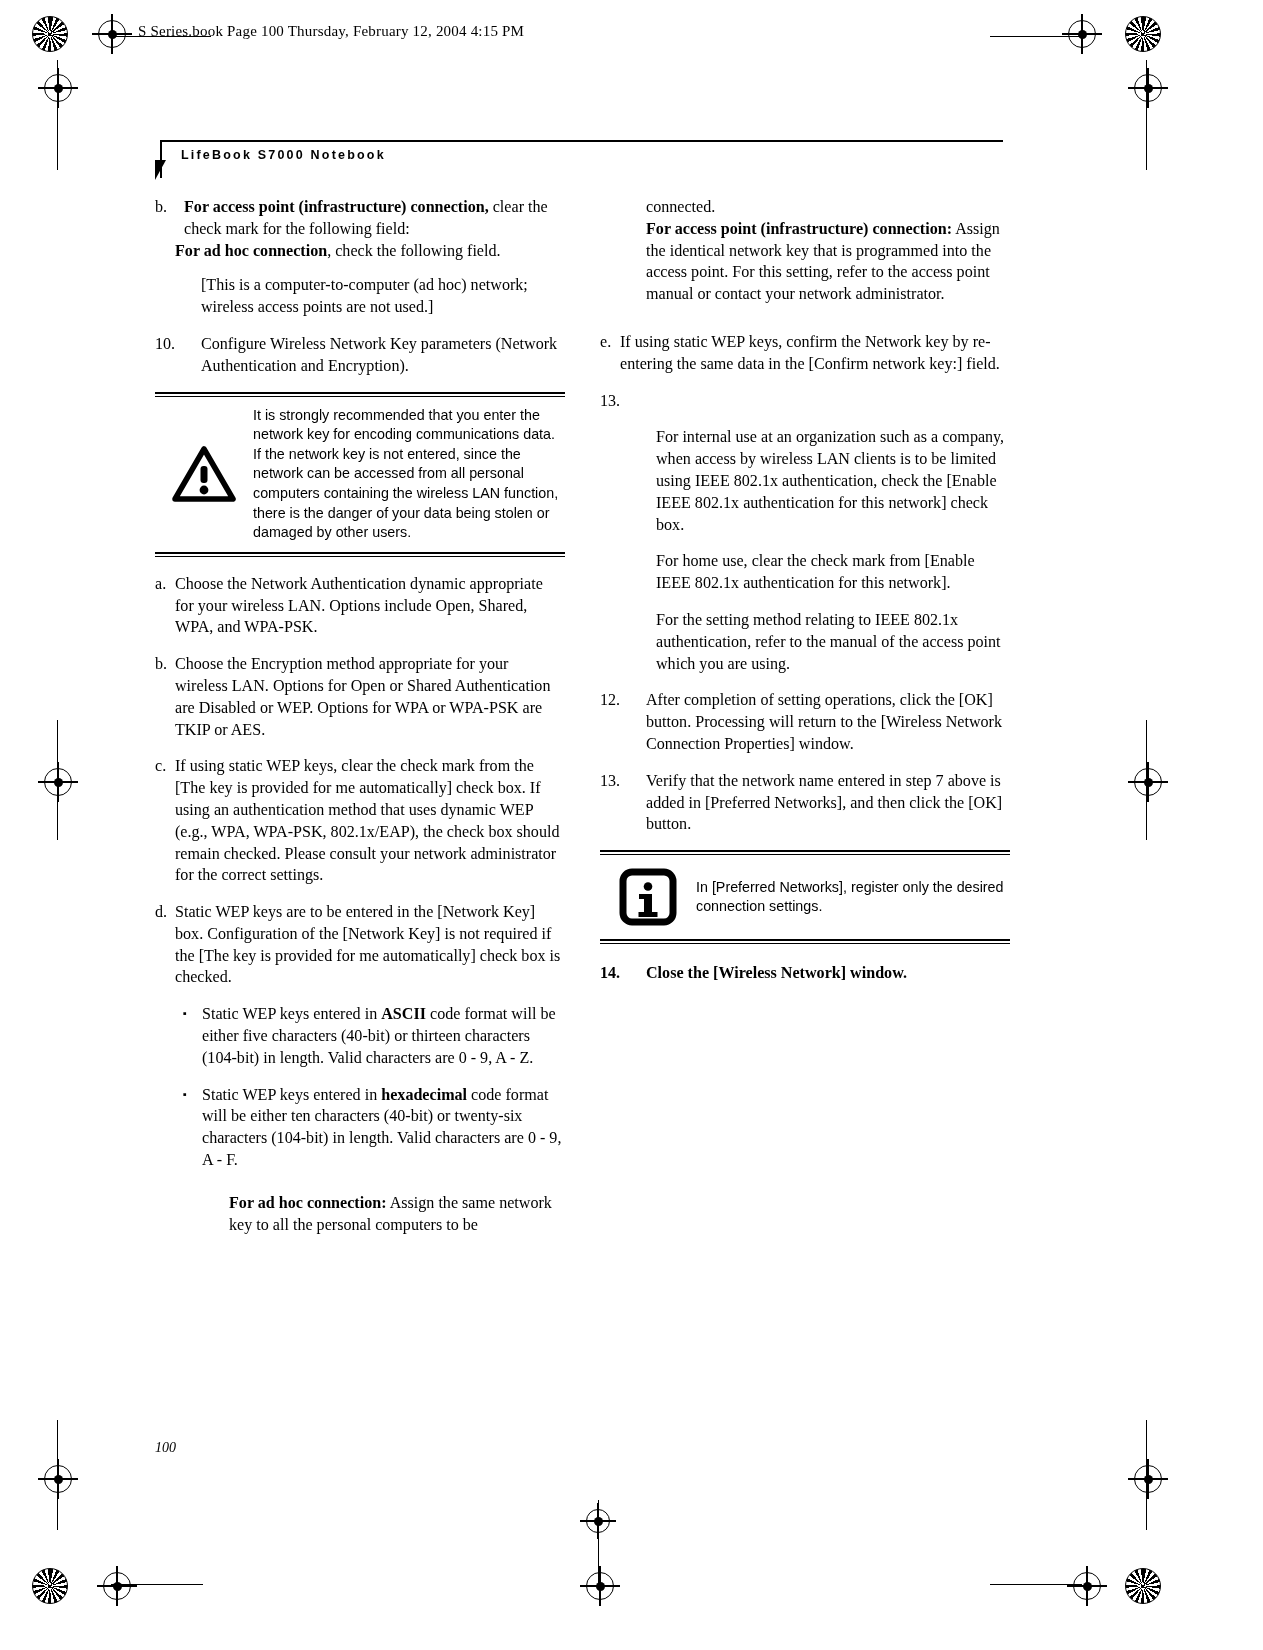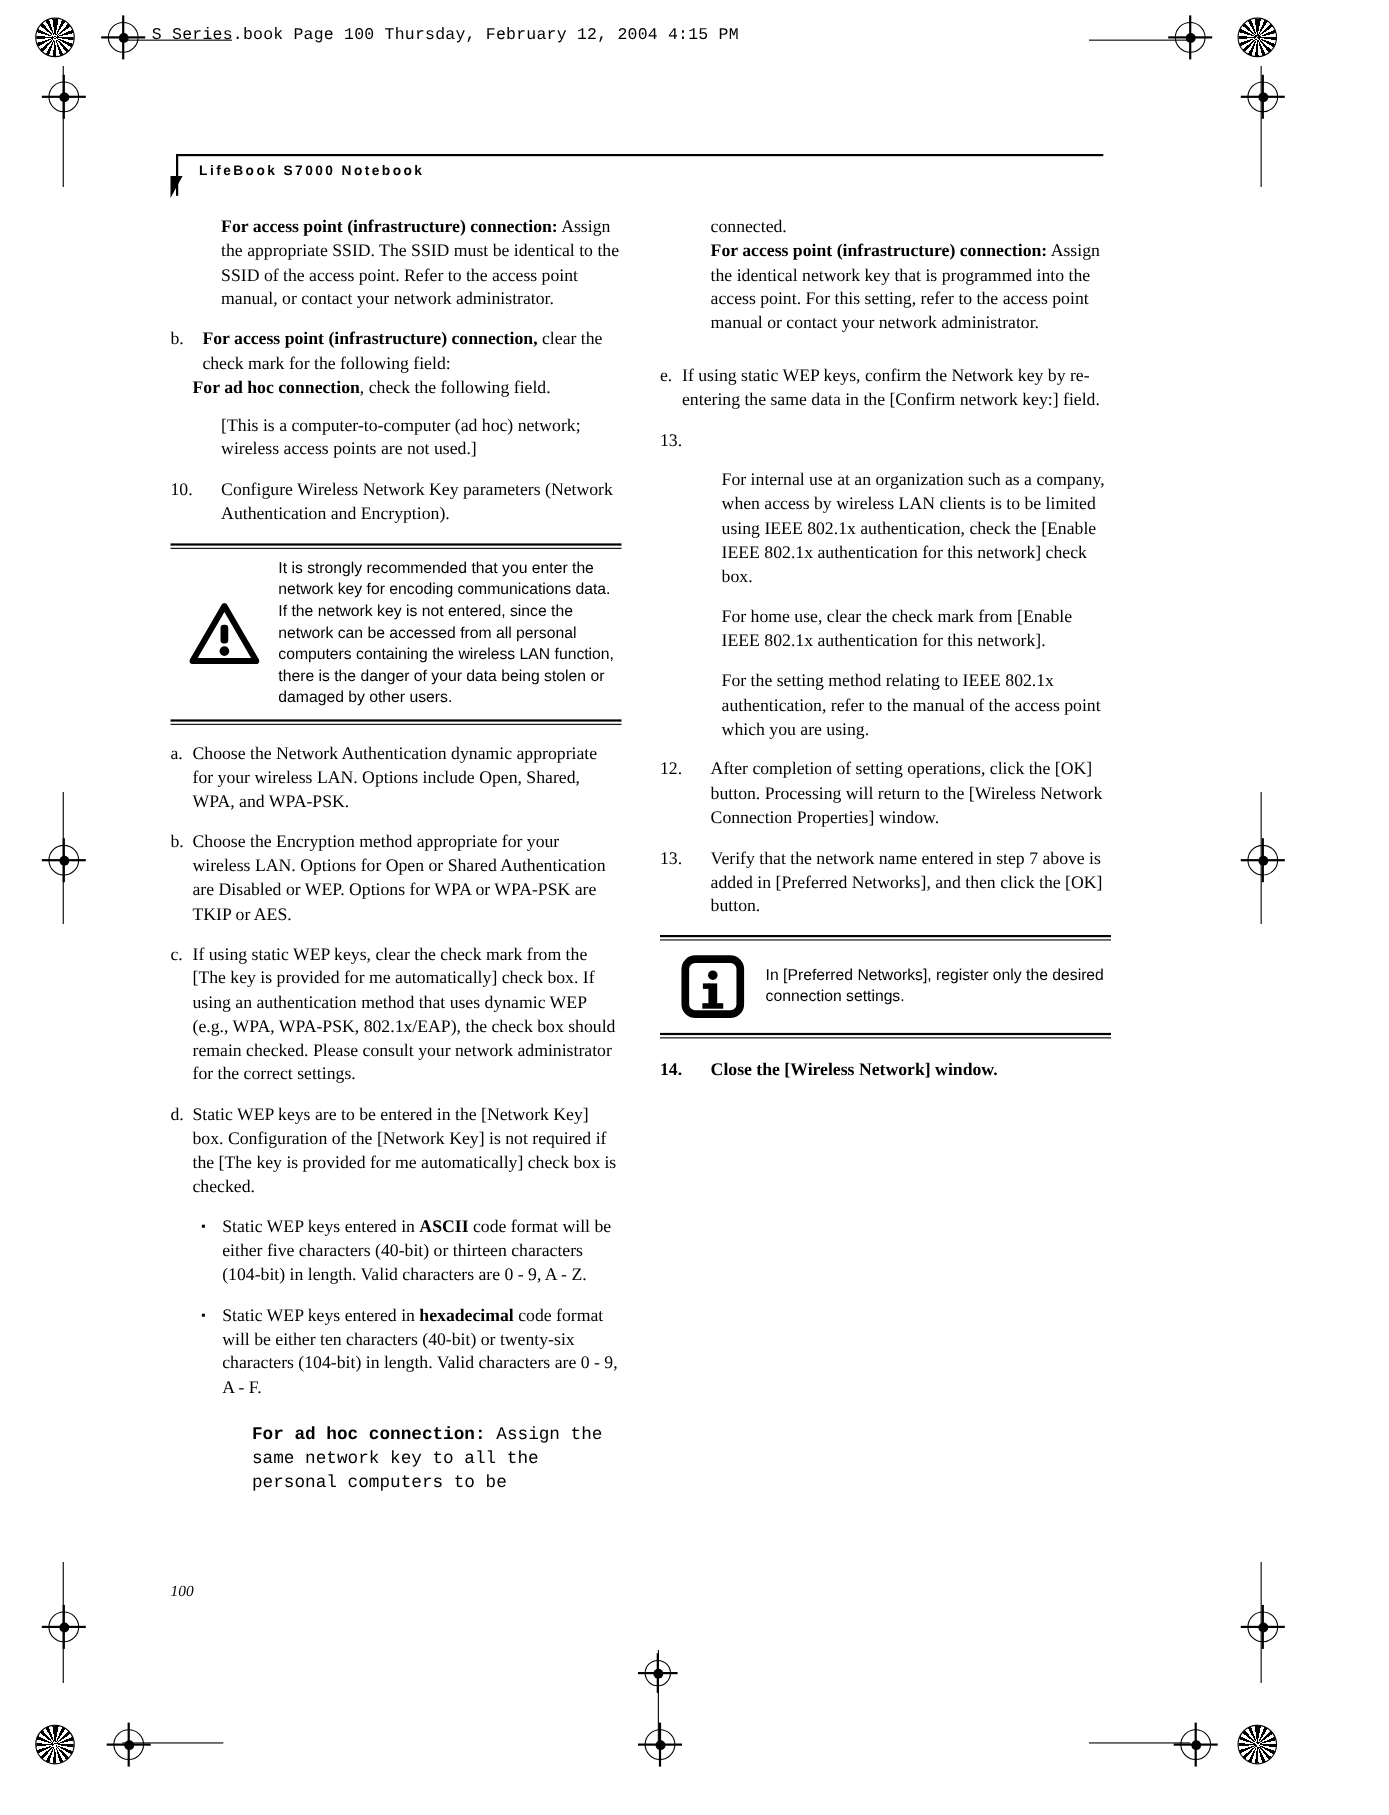--- a/index.html
+++ b/index.html
@@ -49,21 +49,21 @@
   }
 
   .cropline {
     position: absolute;
     background: #000;
   }
 
   
   .header-text {
     position: absolute;
-    font-family: Liberation Mono, monospace;
+    font-family: Liberation Serif, serif;
     font-size: 15px;
     letter-spacing: 0.2px;
     white-space: nowrap;
   }
 
   .title-rule {
     position: absolute;
     left: 160px;
     top: 140px;
     width: 843px;
@@ -230,23 +230,20 @@
 
 <div class="header-text" style="left:138px; top:23px;">S Series.book  Page 100  Thursday, February 12, 2004  4:15 PM</div>
 
 <div class="title-rule"></div>
 <div class="title-tick"></div>
 <div class="title-tri"></div>
 <div class="running-title">LifeBook S7000 Notebook</div>
 
 <div class="col col-left">
 
-  <div class="blk indent-a">
-    <p><b>For access point (infrastructure) connection:</b><span> Assign the appropriate SSID. The SSID must be identical to the SSID of the access point. Refer to the access point manual, or contact your network administrator.</span></p>
-  </div>
 
   <div class="row" style="margin-bottom:13px;">
     <div class="marker m-alpha">b.</div>
     <div class="body">
       <p style="margin-left:9px;"><b>For access point (infrastructure) connection,</b><span> clear the check mark for the following field:</span></p>
       <p><b>For ad hoc connection</b><span>, check the following field.</span></p>
     </div>
   </div>
 
   <div class="blk indent-a">
@@ -300,21 +297,21 @@
     </div>
   </div>
 
   <div class="row blk" style="margin-left:28px;">
     <div class="marker m-bullet">▪</div>
     <div class="body">
       <span>Static WEP keys entered in </span><b>hexadecimal</b><span> code format will be either ten characters (40-bit) or twenty-six characters (104-bit) in length. Valid characters are 0 - 9, A - F.</span>
     </div>
   </div>
 
-  <div class="blk" style="margin-left:74px; margin-top:21px;font-family:Liberation Mono, monospace;">
+  <div class="blk" style="margin-left:74px; margin-top:21px;">
     <p><b>For ad hoc connection:</b><span> Assign the same network key to all the personal computers to be</span></p>
   </div>
 
 </div>
 
 <div class="col col-right">
 
   <div class="blk indent-a" style="margin-bottom:26px;">
     <p>connected.</p>
     <p><b>For access point (infrastructure) connection:</b><span> Assign the identical network key that is programmed into the access point. For this setting, refer to the access point manual or contact your network administrator.</span></p>

